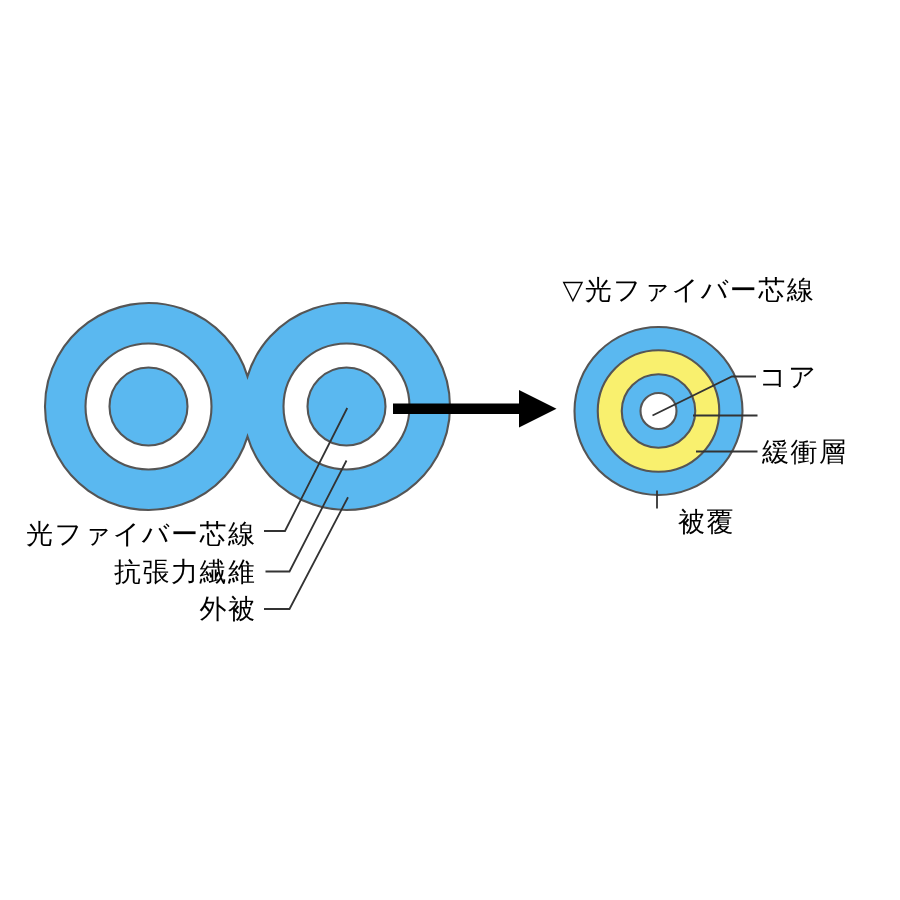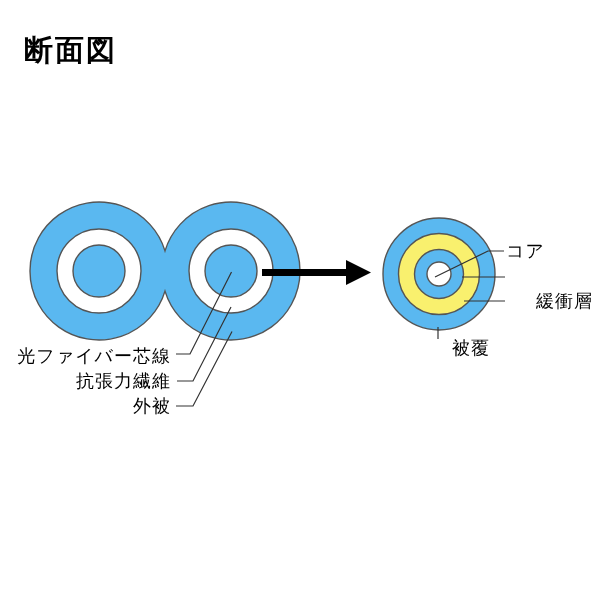--- a/index.html
+++ b/index.html
@@ -67,23 +67,23 @@
       <circle cx="439" cy="274" r="24.5" class="outline-stroke" fill="#5ab8f0" stroke="#555555"></circle>
       <circle cx="439" cy="274" r="12" class="outline-stroke" fill="#ffffff" stroke="#555555"></circle>
 
       <polyline class="leader" points="435,277 488,251 504,251" stroke="#333333"></polyline>
       <polyline class="leader" points="462,277 505,277" stroke="#333333"></polyline>
       <polyline class="leader" points="464,301 505,301" stroke="#333333"></polyline>
       <polyline class="leader" points="438,327 438,339" stroke="#333333"></polyline>
     </g>
   </svg>
 
-  <h1 class="page-title">断面図</h1>
 
   <div class="lbl r" style="right:429px; top:371px;">抗張力繊維</div>
   <div class="lbl r" style="right:429px; top:346px;">光ファイバー芯線</div>
   <div class="lbl r" style="right:429px; top:396px;">外被</div>
 
+  <div class="lbl" style="left:375px; top:183px;">▽光ファイバー芯線</div>
   <div class="lbl" style="left:506px; top:241px;">コア</div>
-  <div class="lbl" style="left:536px; top:291px;">緩衝層</div>
+  <div class="lbl" style="left:508px; top:291px;">緩衝層</div>
   <div class="lbl" style="left:436px; top:338px;margin-left:16px;">被覆</div>
 
 </div>
 
 </body></html>

